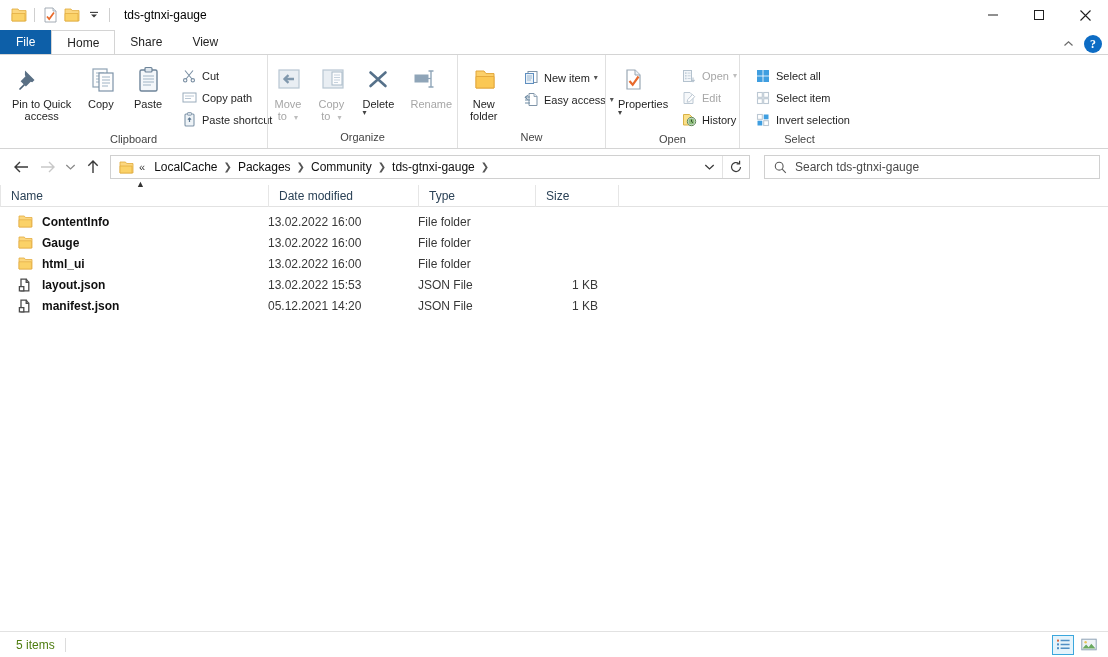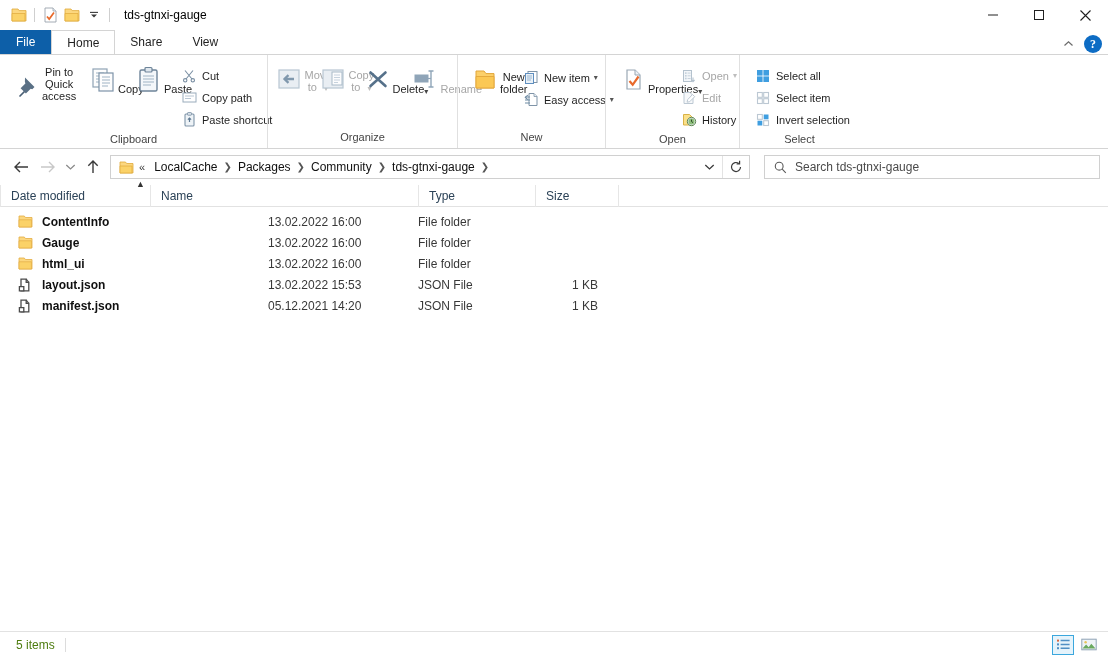--- a/index.html
+++ b/index.html
@@ -41,21 +41,21 @@
   
   .ribbon {
     height:95px; background:#fff; border-top:1px solid #d4d4d4; border-bottom:1px solid #d4d4d4;
     display:flex; position:relative; flex:0 0 95px;
   }
   .rgroup { position:relative; display:flex; flex-direction:column; padding-top:4px; }
   .rgroup + .rgroup { border-left:1px solid #e0e0e0; }
   .rgroup-body { flex:1; display:flex; align-items:flex-start; padding:2px 6px 0 6px; }
   .rgroup-label { text-align:center; font-size:11px; color:#444; height:18px; line-height:14px; }
 
-  .bigbtn { width:auto; min-width:44px; display:flex; flex-direction:row; align-items:flex-end; padding:2px 6px; cursor:default; }
+  .bigbtn { width:auto; min-width:44px; display:flex; flex-direction:column; align-items:flex-start; padding:2px 6px; cursor:default; }
   .bigbtn .ico { height:32px; display:flex; align-items:flex-end; justify-content:center; }
   .bigbtn .lbl { font-size:11px; color:#1f1f1f; text-align:center; line-height:12px; margin-top:3px; white-space:pre-line; }
   .bigbtn.dis .lbl { color:#a6a6a6; }
 
   .smallcol { display:flex; flex-direction:column; justify-content:flex-start; padding:2px 4px; gap:1px; }
   .smallbtn { display:flex; align-items:center; height:21px; padding:0 4px 0 2px; font-size:11px; color:#1f1f1f; white-space:nowrap; }
   .smallbtn .ico { width:18px; height:17px; display:flex; align-items:center; justify-content:center; margin-right:4px; flex:0 0 18px; }
   .smallbtn.dis { color:#a6a6a6; }
   .caret { margin-left:4px; font-size:8px; color:#555; }
   .caret.dis { color:#bdbdbd; }
@@ -514,22 +514,22 @@
           <path d="M8.2 8.2l3.6 3.6" stroke="#5a5a5a" stroke-width="1.1"></path>
         </svg>
       </span>
       <span class="st">Search tds-gtnxi-gauge</span>
     </div>
   </div>
 
   <div class="listarea">
     <div class="headrow">
       <span class="sortcaret">▲</span>
+      <div class="hcell" style="width:268px;">Name</div>
       <div class="hcell" style="width:150px;">Date modified</div>
-      <div class="hcell" style="width:268px;">Name</div>
       <div class="hcell" style="width:117px;">Type</div>
       <div class="hcell" style="width:83px;">Size</div>
       <div class="hcell" style="flex:1;"></div>
     </div>
 
     <div class="filelist">
 
       <div class="frow">
         <div class="fname">
           <span class="ico">

